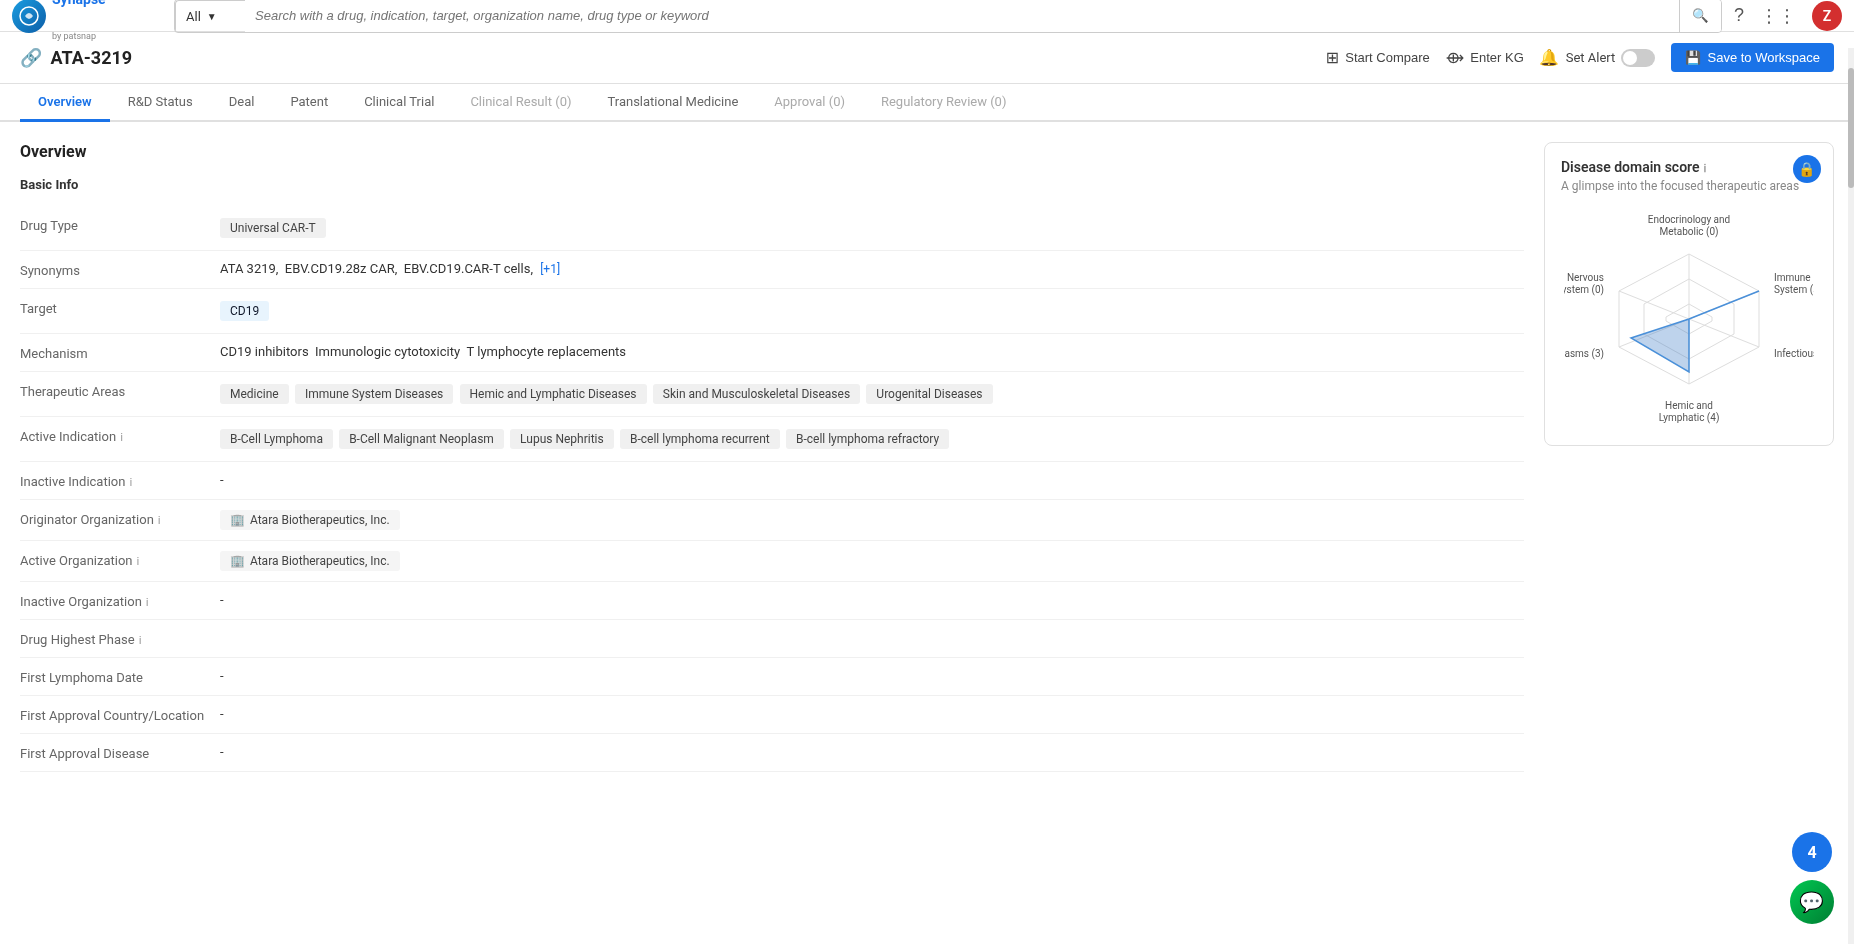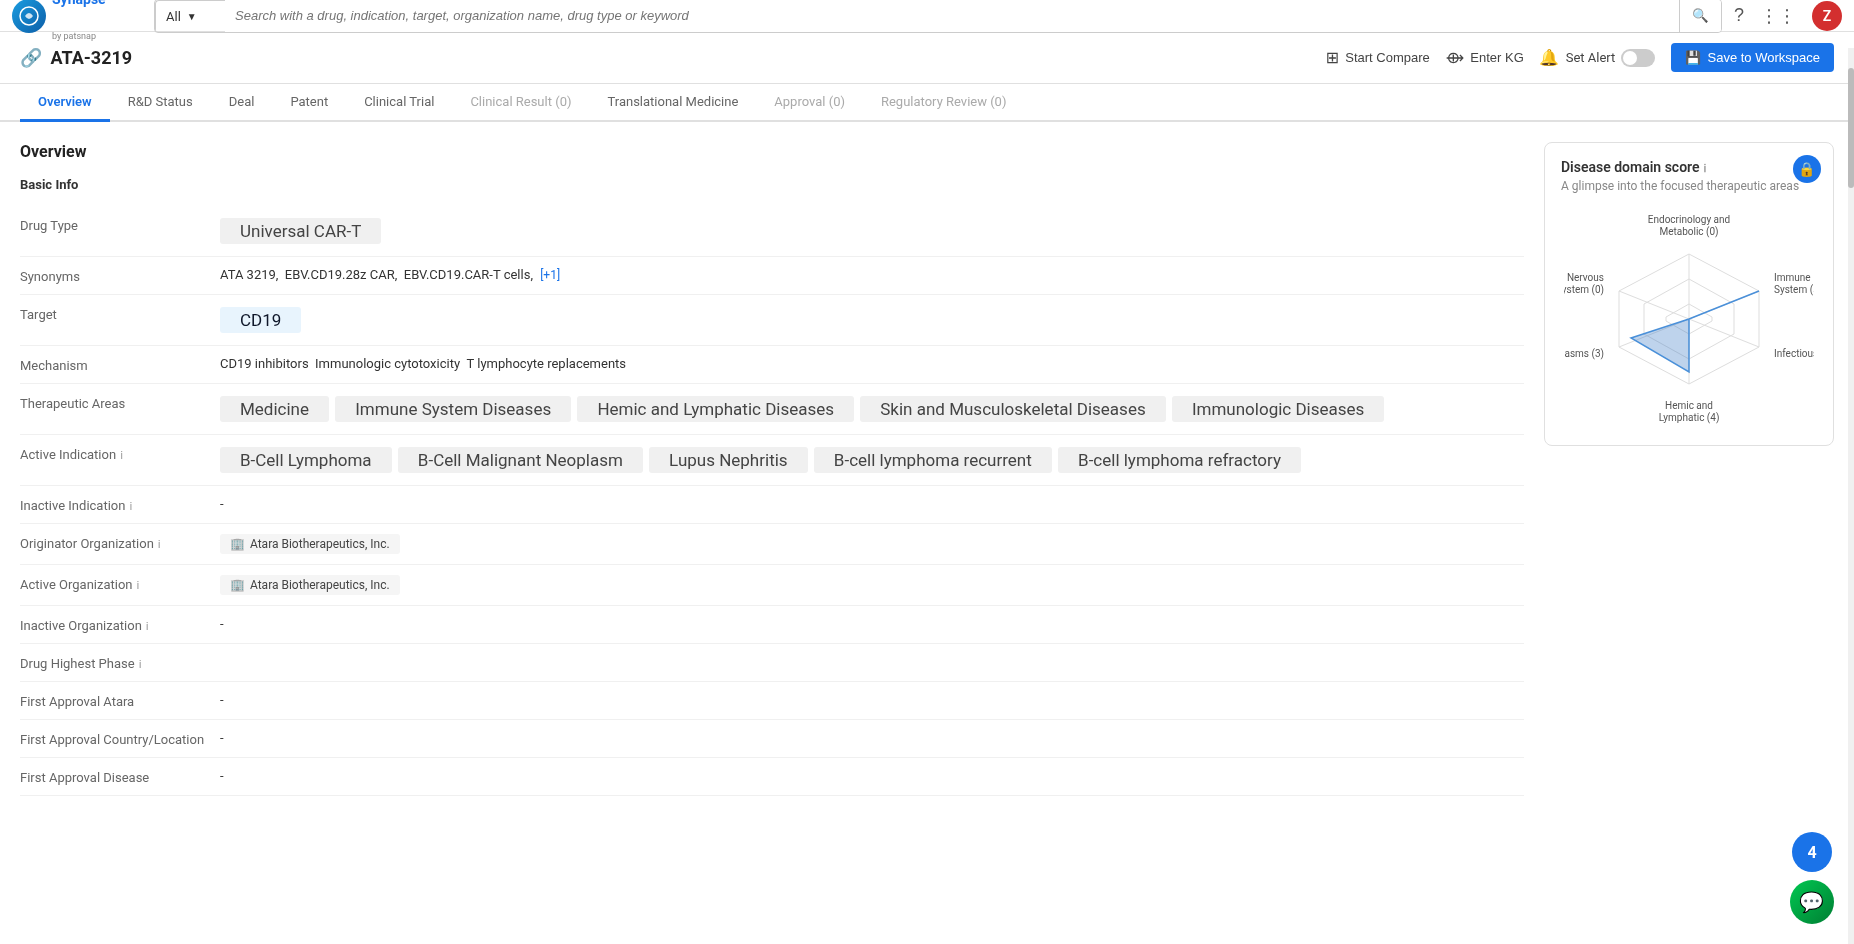--- a/index.html
+++ b/index.html
@@ -8,21 +8,21 @@
     
     .top-nav {
       display: flex; align-items: center; height: 32px;
       border-bottom: 1px solid #e0e0e0; padding: 0 12px; gap: 12px;
       background: #fff;
     }
     .logo-area { display: flex; align-items: center; gap: 6px; min-width: 130px; }
     .logo-circle { width: 34px; height: 34px; border-radius: 50%; background: linear-gradient(135deg, #1a9de0, #0d5ea8); display: flex; align-items: center; justify-content: center; color: #fff; font-size: 12px; font-weight: bold; }
 
     .search-type-select { display: flex; align-items: center; border: 1px solid #ccc; border-radius: 4px 0 0 4px; padding: 0 10px; height: 34px; gap: 6px; cursor: pointer; min-width: 70px; border-right: none; font-size: 13px; }
-    .search-bar-wrapper { flex: 1; display: flex; border: 1px solid #ccc; border-radius: 4px; height: 34px; overflow: hidden; }
+    .search-bar-wrapper { flex: 1; display: flex; border: 1px solid #ccc; border-radius: 4px; height: 34px; overflow: hidden; margin-left: 20px; }
     .search-input { flex: 1; border: none; outline: none; padding: 0 10px; font-size: 13px; color: #555; font-style: italic; }
     .search-btn { border: none; background: #fff; padding: 0 12px; cursor: pointer; color: #555; border-left: 1px solid #ccc; }
 
     .nav-icons { display: flex; align-items: center; gap: 16px; margin-left: auto; }
     .nav-icon-btn { background: none; border: none; cursor: pointer; color: #555; font-size: 18px; }
     .avatar { width: 30px; height: 30px; border-radius: 50%; background: #d32f2f; color: #fff; display: flex; align-items: center; justify-content: center; font-size: 14px; font-weight: 600; }
 
     
     .drug-title-bar {
       display: flex; align-items: center; padding: 0 20px; height: 52px;
@@ -51,21 +51,21 @@
     .right-panel { width: 290px; flex-shrink: 0; }
 
     .section-title { font-size: 16px; font-weight: 700; color: #222; margin-bottom: 16px; }
     .sub-section-title { font-size: 13px; font-weight: 700; color: #333; margin-bottom: 14px; }
 
     .info-row { display: flex; align-items: flex-start; padding: 10px 0; border-bottom: 1px solid #f0f0f0; }
     .info-label { width: 200px; min-width: 200px; font-size: 13px; color: #666; display: flex; align-items: center; gap: 4px; padding-top: 2px; }
     .info-value { flex: 1; font-size: 13px; color: #333; }
     .info-icon { font-size: 11px; color: #999; cursor: pointer; }
 
-    .tag { display: inline-block; background: #f0f0f0; border-radius: 3px; padding: 3px 20px; font-size: 17px; color: #444; margin: 2px 3px 2px 0; }
+    .tag { display: inline-block; background: #f0f0f0; border-radius: 3px; padding: 3px 10px; font-size: 12px; color: #444; margin: 2px 3px 2px 0; }
     .tag-target { background: #e8f4fd; color: #0f172a; border: none; }
     .tag-phase { background: #fff; border: 2px solid #1a73e8; color: #1a73e8; font-weight: 600; border-radius: 3px; padding: 2px 10px; font-size: 12px; }
     .tag-org { background: #f5f5f5; border-radius: 3px; padding: 3px 10px; font-size: 12px; color: #444; display: inline-flex; align-items: center; gap: 5px; }
 
     .link-more { color: #1a73e8; cursor: pointer; font-size: 12px; margin-left: 4px; }
 
     
     .score-card { border: 1px solid #e0e0e0; border-radius: 8px; padding: 16px; background: #fff; position: relative; }
     .score-card-title { font-size: 14px; font-weight: 600; color: #333; display: flex; align-items: center; gap: 4px; }
     .score-card-subtitle { font-size: 12px; color: #888; margin-top: 4px; margin-bottom: 16px; }
@@ -195,21 +195,21 @@
       </div>
     </div>
 
     <div class="info-row">
       <div class="info-label">Therapeutic Areas</div>
       <div class="info-value">
         <span class="tag">Medicine</span>
         <span class="tag">Immune System Diseases</span>
         <span class="tag">Hemic and Lymphatic Diseases</span>
         <span class="tag">Skin and Musculoskeletal Diseases</span>
-        <span class="tag">Immunologic Diseases</span>
+        <span class="tag">Urogenital Diseases</span>
       </div>
     </div>
 
     <div class="info-row">
       <div class="info-label">
         Active Indication
         <span class="info-icon">ℹ</span>
       </div>
       <div class="info-value">
         <span class="tag">B-Cell Lymphoma</span>
@@ -263,21 +263,21 @@
     </div>
 
     <div class="info-row">
       <div class="info-label">
         Drug Highest Phase
         <span class="info-icon">ℹ</span>
       </div>
     </div>
 
     <div class="info-row">
-      <div class="info-label">First Approval Atara</div>
+      <div class="info-label">First Lymphoma Date</div>
       <div class="info-value">-</div>
     </div>
 
     <div class="info-row">
       <div class="info-label">First Approval Country/Location</div>
       <div class="info-value">-</div>
     </div>
 
     <div class="info-row">
       <div class="info-label">First Approval Disease</div>

